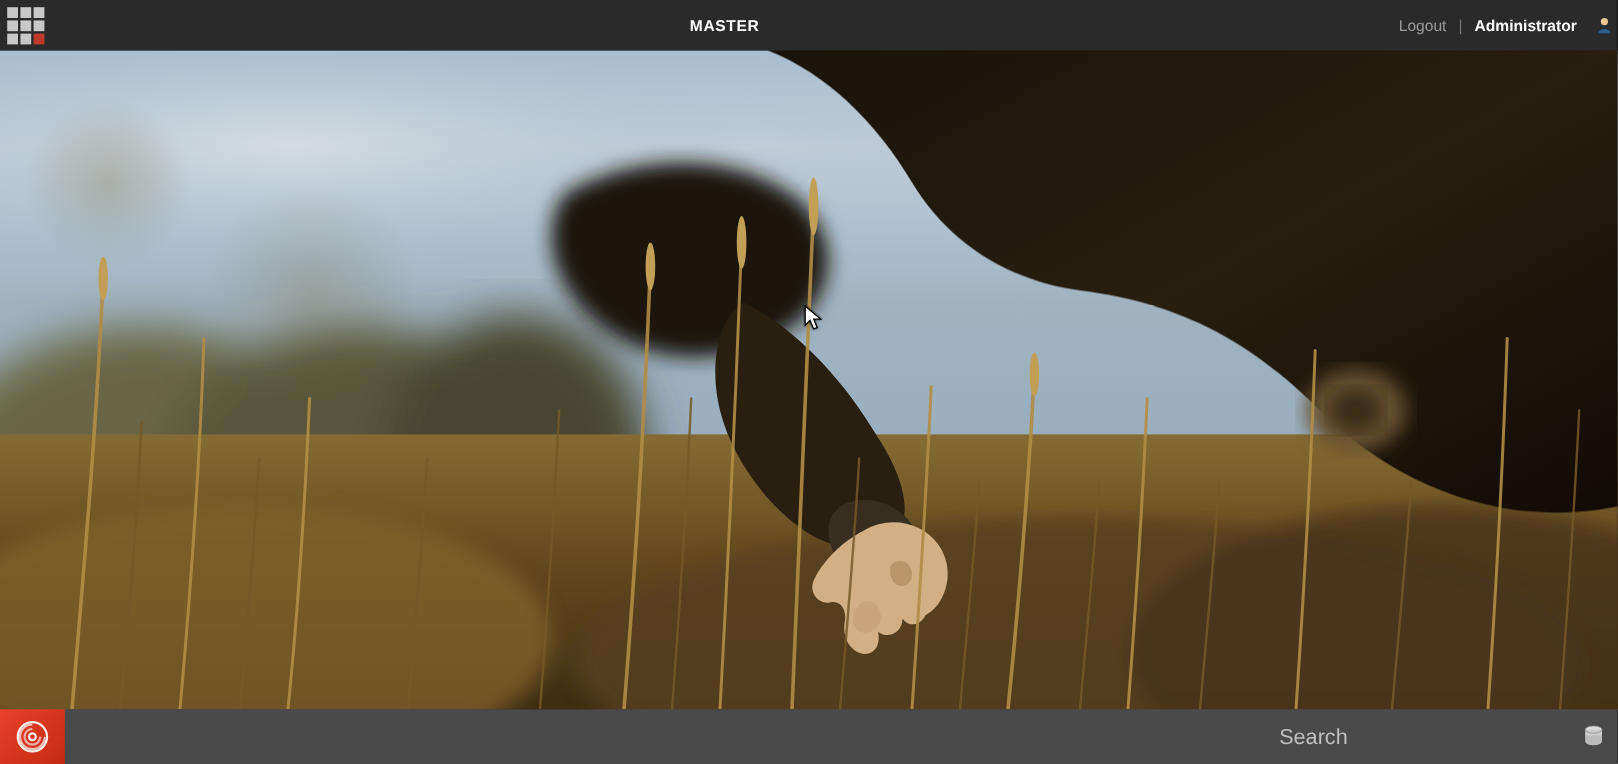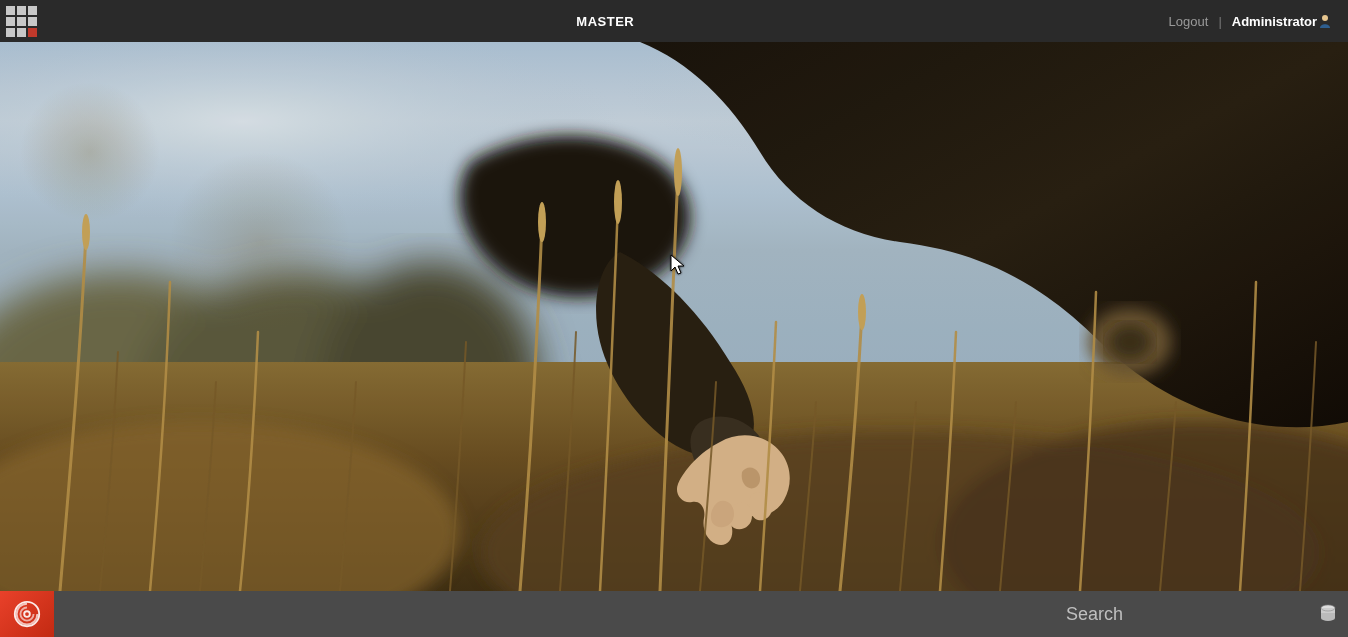--- a/index.html
+++ b/index.html
@@ -33,26 +33,26 @@
   .top-center {
     flex: 1;
     text-align: center;
     font-weight: bold;
     color: #fff;
     letter-spacing: 0.5px;
   }
   .top-right {
     display: flex;
     align-items: center;
-    padding-right: 16px;
+    padding-right: 4px;
     gap: 10px;
   }
   .logout { color: #9a9a9a; cursor: pointer; }
   .sep { color: #777; }
-  .user { color: #fff; font-weight: bold; cursor: pointer; display: flex; align-items: center; gap: 1px; }
+  .user { color: #fff; font-weight: bold; cursor: pointer; display: flex; align-items: center; gap: 16px; }
   .avatar {
     width: 14px; height: 14px;
     display: inline-block;
   }
   .avatar svg { width: 14px; height: 14px; display: block; }
 
   .hero {
     position: absolute;
     top: 42px; left: 0; right: 0; bottom: 46px;
     overflow: hidden;

